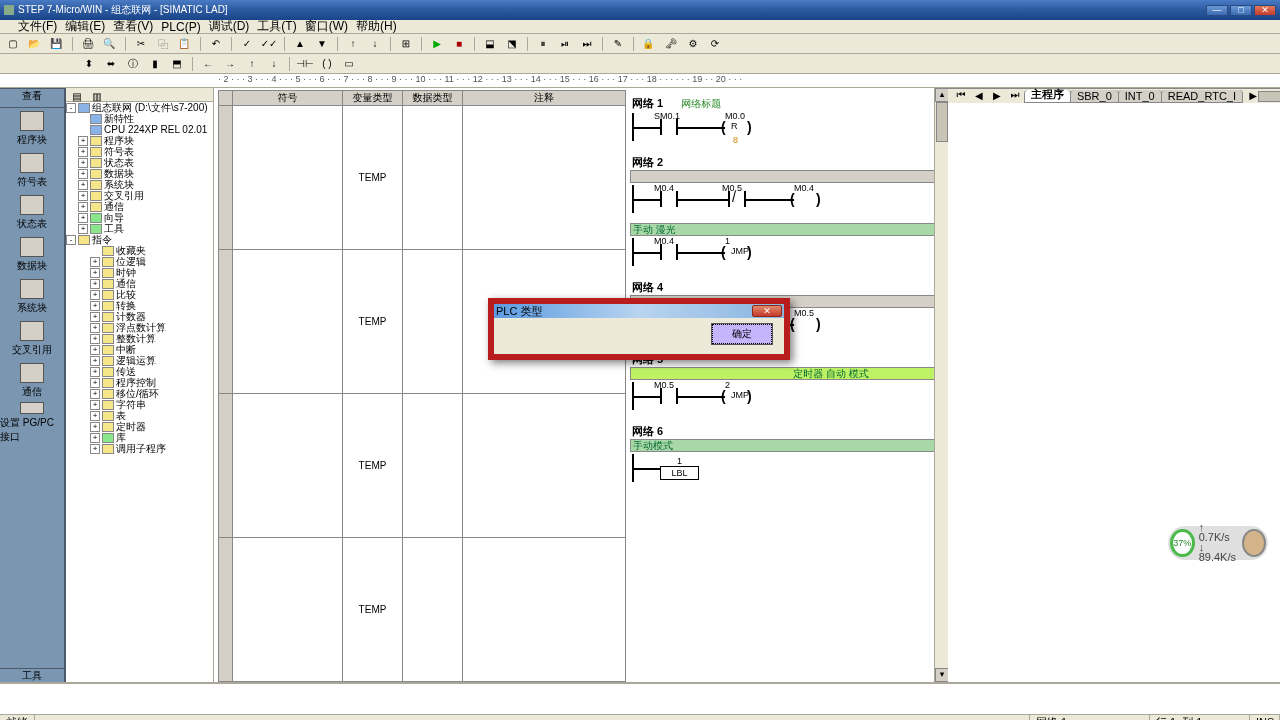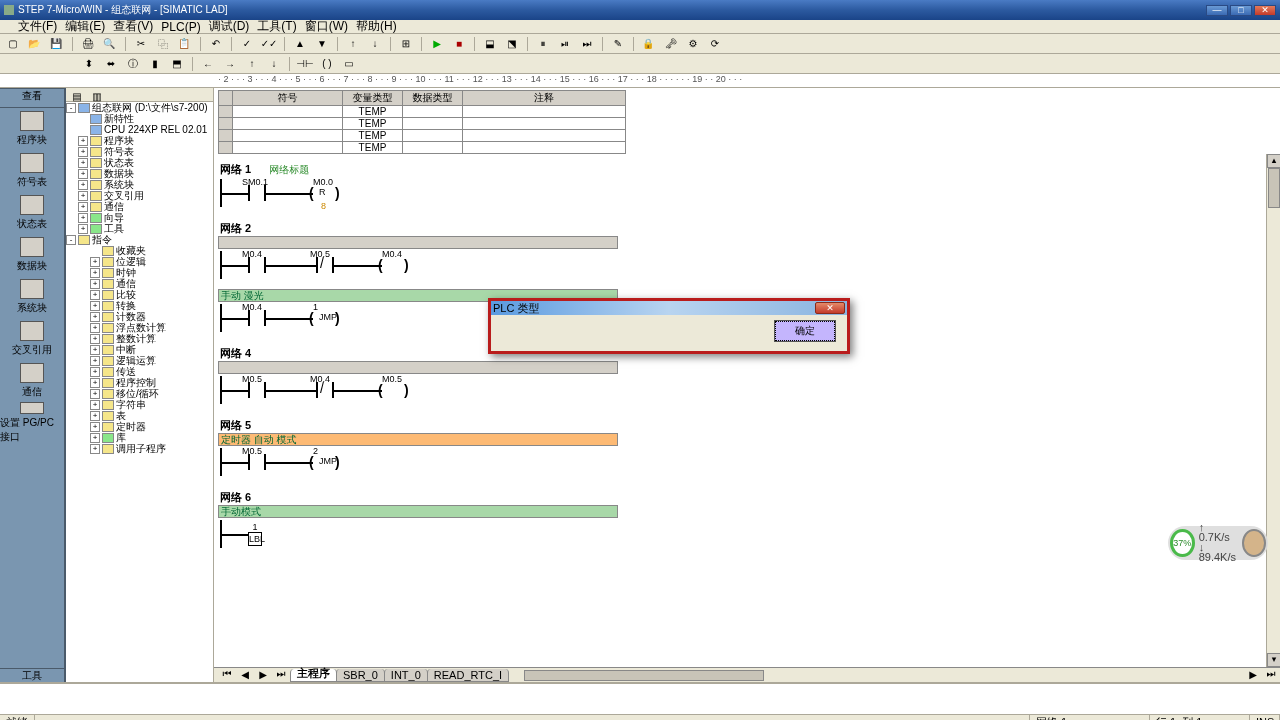--- a/index.html
+++ b/index.html
@@ -23,21 +23,21 @@
 .navicon { width:24px; height:20px; background:#d4d0c8; border:1px solid #555; margin-bottom:2px; }
 .navlabel { font-size:10px; color:#000; }
 .navfoot { margin-top:auto; height:14px; text-align:center; border-top:1px solid #4a5a6a; font-size:10px; line-height:13px; }
 .treepane { width:148px; background:#fff; border-right:1px solid #aca899; overflow:auto; position:relative; }
 .treehdr { height:14px; background:#ece9d8; border-bottom:1px solid #aca899; display:flex; gap:2px; padding:0 2px; }
 .treerow { display:flex; align-items:center; height:11px; font-size:10px; cursor:pointer; white-space:nowrap; }
 .tw { width:10px; height:10px; border:1px solid #888; text-align:center; line-height:8px; font-size:8px; margin-right:2px; }
 .ticon { width:12px; height:10px; background:#f5e68a; border:1px solid #888; margin-right:2px; flex-shrink:0; }
 .ticon.blue { background:#8ab4e8; }
 .ticon.grn { background:#8ae68a; }
-.editor { flex:1; background:#fff; overflow:hidden; position:relative; display:flex; flex-direction:column; }
+.editor { flex:1; background:#fff; overflow:hidden; position:relative; display:flex; flex-direction:row; }
 .symtable { border-collapse:collapse; width:408px; margin:2px 0 0 4px; }
 .symtable th,.symtable td { border:1px solid #888; font-size:10px; height:11px; padding:0 2px; }
 .symtable th { background:#d4d0c8; font-weight:normal; }
 .symtable td:first-child { width:14px; background:#d4d0c8; }
 .ladwrap { flex:1; overflow:auto; padding:4px 0 0 4px; position:relative; }
 .combar { width:400px; height:13px; background:#a8d8a8; border:1px solid #555; font-size:10px; padding-left:2px; line-height:11px; }
 .netlbl { font-size:10px; margin:4px 0 0 2px; }
 .nettitle { font-size:10px; color:#2a8a2a; margin-left:18px; }
 .netcom { width:400px; height:13px; background:#d4d0c8; border:1px solid #888; font-size:10px; padding-left:2px; line-height:11px; }
 .rung { position:relative; height:28px; width:400px; margin-top:2px; }
@@ -54,21 +54,21 @@
 .vscroll .arr { position:absolute; left:0; width:14px; height:14px; background:#d4d0c8; border:1px solid #888; text-align:center; font-size:9px; cursor:pointer; }
 .tabstrip { height:15px; background:#ece9d8; border-top:1px solid #888; display:flex; align-items:flex-end; padding-left:4px; }
 .tab { height:13px; border:1px solid #888; border-bottom:none; padding:0 6px; font-size:10px; background:#d4d0c8; margin-right:-1px; cursor:pointer; border-radius:0 0 4px 4px; transform:scaleY(-1); }
 .tab span { display:inline-block; transform:scaleY(-1); }
 .tab.active { background:#fff; font-weight:bold; }
 .hscroll { flex:1; height:13px; background:#ece9d8; margin-left:2px; position:relative; }
 .hscroll .thumb { position:absolute; left:14px; width:240px; height:11px; top:1px; background:#c8c4b8; border:1px solid #888; }
 .msgpane { height:32px; background:#fff; border-top:2px solid #aca899; }
 .statusbar { height:16px; background:#ece9d8; border-top:1px solid #aca899; display:flex; align-items:center; font-size:10px; }
 .statusbar>div { border-right:1px solid #aca899; padding:0 6px; height:100%; line-height:15px; }
-.dialog { position:absolute; left:488px; top:298px; width:362px; background:#ece9d8; border:3px solid #b91c1c; box-shadow:3px 3px 8px rgba(0,0,0,0.5); }
+.dialog { position:absolute; left:488px; top:298px; width:302px; background:#ece9d8; border:6px solid #b91c1c; box-shadow:3px 3px 8px rgba(0,0,0,0.5); }
 .dlgtitle { height:14px; background:linear-gradient(to right,#5a9ae0,#b8d4f0,#8ab4e0); display:flex; align-items:center; padding:0 2px; font-size:10px; }
 .dlgclose { width:30px; height:12px; background:linear-gradient(#e48a6a,#c43a2a); color:#fff; text-align:center; font-size:9px; margin-left:auto; border:1px solid #8a2a1a; border-radius:2px; cursor:pointer; line-height:10px; }
 .dlgbody { padding:24px 18px 12px; display:flex; gap:10px; }
 .warnicon { width:22px; height:22px; background:linear-gradient(#ffe038,#f8c818); clip-path:polygon(50% 0,100% 100%,0 100%); position:relative; flex-shrink:0; }
 .warnicon::after { content:"!"; position:absolute; left:8px; top:4px; font-weight:bold; color:#000; }
 .dlgmsg { font-size:10px; }
 .dlgbtns { padding:6px 12px 10px; text-align:right; }
 .dlgbtn { width:60px; height:20px; border:1px dotted #000; outline:1px solid #555; background:#c4b5fd; font-size:10px; cursor:pointer; }
 .widget { position:absolute; right:12px; bottom:160px; width:100px; height:34px; background:rgba(220,220,220,0.9); border-radius:17px; display:flex; align-items:center; padding:2px; gap:4px; }
 .wcirc { width:28px; height:28px; border-radius:50%; border:3px solid #4aba4a; background:#fff; text-align:center; line-height:22px; font-size:9px; color:#2a8a2a; }
@@ -372,21 +372,21 @@
           <div class="hwire" style="left:116px;width:44px"></div>
           <div class="coil" style="left:164px">
             <div class="lbl">M0.5</div>
             <span class="p1" style="left:-4px">(</span>
             <span style="position:absolute;left:6px;top:2px;font-size:9px"></span>
             <span class="p1" style="left:22px">)</span>
           </div>
         </div>
         <div style="height: 10px;"></div>
         <div class="netlbl"><b>网络 5</b></div>
-        <div class="netcom" style="background: #fdba74; color: rgb(0, 102, 51);">定时器  自动  模式</div>
+        <div class="netcom" style="background: #bef264; color: rgb(0, 102, 51); text-align: center;">定时器  自动  模式</div>
         <div class="rung">
           <div class="rail"></div>
           <div class="hwire" style="left:4px;width:26px"></div>
           <div class="contact" style="left:30px">
             <div class="lbl">M0.5</div>
             <div class="bar" style="left:0"></div>
             <div class="bar" style="left:16px"></div>
           </div>
           <div class="hwire" style="left:48px;width:47px"></div>
           <div class="hwire" style="left:48px;width:43px"></div>
@@ -398,21 +398,21 @@
           </div>
         </div>
         <div style="height: 10px;"></div>
         <div class="netlbl"><b>网络 6</b></div>
         <div class="netcom" style="background: rgb(168, 216, 168); color: rgb(0, 102, 51);">手动模式</div>
         <div class="rung">
           <div class="rail"></div>
           <div class="hwire" style="left:4px;width:26px"></div>
           <div style="position:absolute;left:30px;top:2px;">
             <div style="font-size:9px;text-align:center">1</div>
-            <div style="border:1px solid #000;width:14px;height:14px;text-align:center;font-size:9px;line-height:12px">LBL</div>
+            <div style="border:1px solid #000;width:39px;height:14px;text-align:center;font-size:9px;line-height:12px">LBL</div>
           </div>
         </div>
         <div class="vscroll">
         <div class="arr" style="top:0">▴</div>
         <div class="thumb"></div>
         <div class="arr" style="bottom:0">▾</div>
       </div>
     </div>
     <div class="tabstrip">
       <div class="tbtn">⏮</div>

